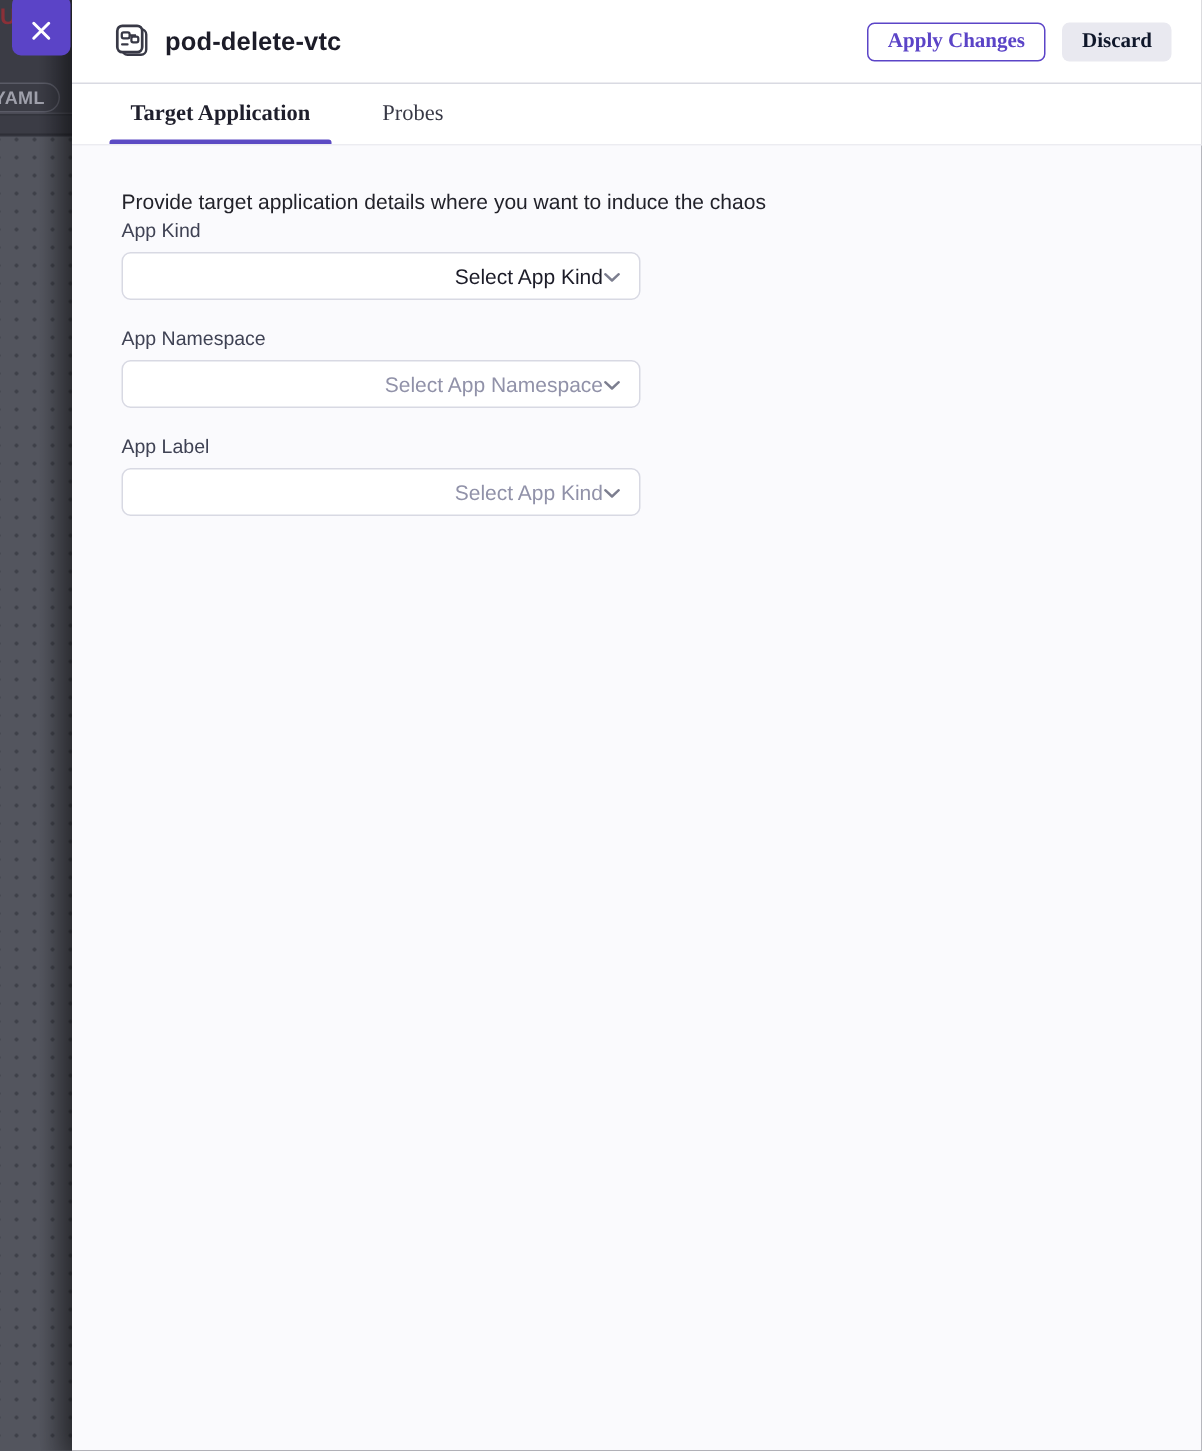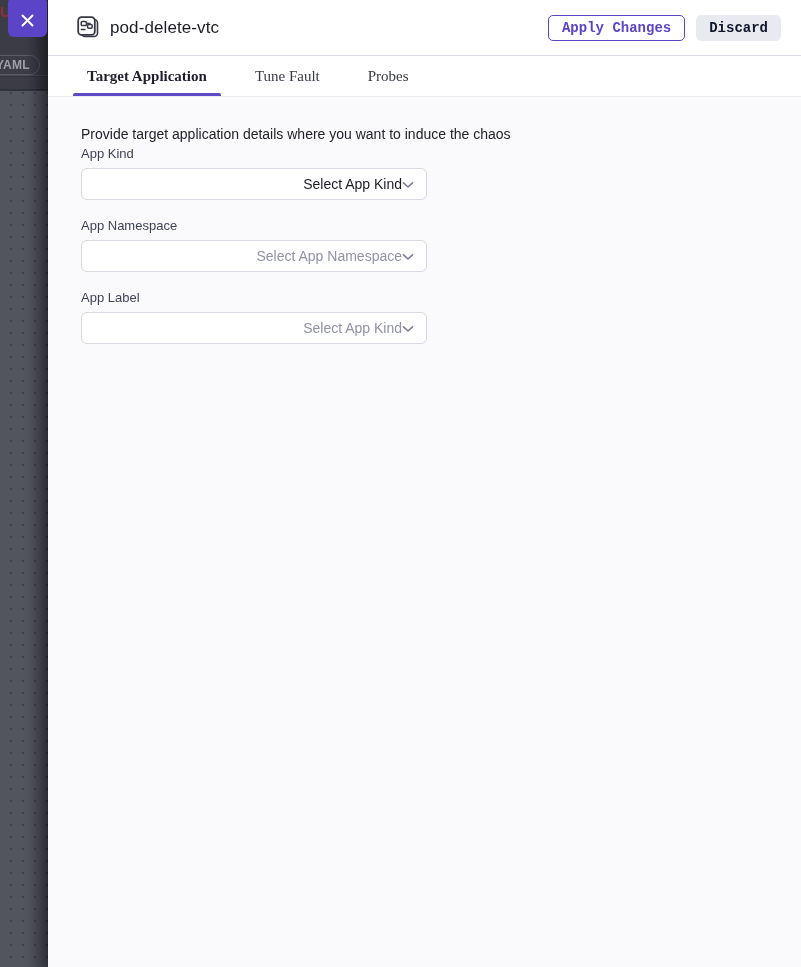--- a/index.html
+++ b/index.html
@@ -27,24 +27,24 @@
     justify-content:center; padding-bottom:10px; z-index:30; }
   .close-btn svg { display:block; }
 
   
   .drawer { position:absolute; left:48px; top:0; width:753px; height:967px; background:#fafafd;
     box-shadow:-6px 0 14px rgba(0,0,0,.30); display:flex; flex-direction:column; }
 
   .drawer-header { height:56px; background:#ffffff; border-bottom:1px solid #d9dae2;
     display:flex; align-items:center; padding:0 20px 0 27px; flex:0 0 auto; }
   .fault-icon { width:26px; height:26px; margin-right:9px; flex:0 0 auto; }
-  .drawer-title { font-size:17px; font-weight:400; color:#1c1c28; letter-spacing:.1px; }
+  .drawer-title { font-size:17px; font-weight:700; color:#1c1c28; letter-spacing:.1px; }
   .header-actions { margin-left:auto; display:flex; align-items:center; gap:11px; }
   .btn { height:26px; border-radius:5px; font-size:14px; font-weight:600; cursor:pointer;
-    font-family:Liberation Mono, monospace; display:inline-flex; align-items:center; padding:0 13px; }
+    font-family:Liberation Serif, serif; display:inline-flex; align-items:center; padding:0 13px; }
   .btn-apply { background:#ffffff; color:#5b44c7; border:1.5px solid #5b44c7; }
   .btn-discard { background:#e9e9f0; color:#0f172a; border:none; }
 
   .tabbar { height:41px; background:#ffffff; border-bottom:1px solid #ececf1;
     display:flex; align-items:stretch; padding-left:25px; flex:0 0 auto; }
   .tab { position:relative; display:flex; align-items:center; padding:0 14px; margin-right:20px;
     font-size:15px; color:#383946; cursor:pointer; background:none; border:none; font-family:Liberation Serif, serif; }
   .tab.active { font-weight:700; color:#1f1f2c; }
   .tab.active::after { content:""; position:absolute; left:0; right:0; bottom:0; height:3px;
     background:#5c4bc4; border-radius:2px 2px 0 0; }
@@ -94,21 +94,20 @@
     </span>
     <h1 class="drawer-title">pod-delete-vtc</h1>
     <div class="header-actions">
       <button class="btn btn-apply">Apply Changes</button>
       <button class="btn btn-discard">Discard</button>
     </div>
   </div>
 
   <nav class="tabbar">
     <button class="tab active">Target Application</button>
-    <button class="tab">Tune Fault</button>
     <button class="tab">Probes</button>
   </nav>
 
   <div class="drawer-body">
     <p class="intro">Provide target application details where you want to induce the chaos</p>
 
     <div class="field">
       <label class="field-label">App Kind</label>
       <button class="select">
         <span class="select-value">Select App Kind</span>

